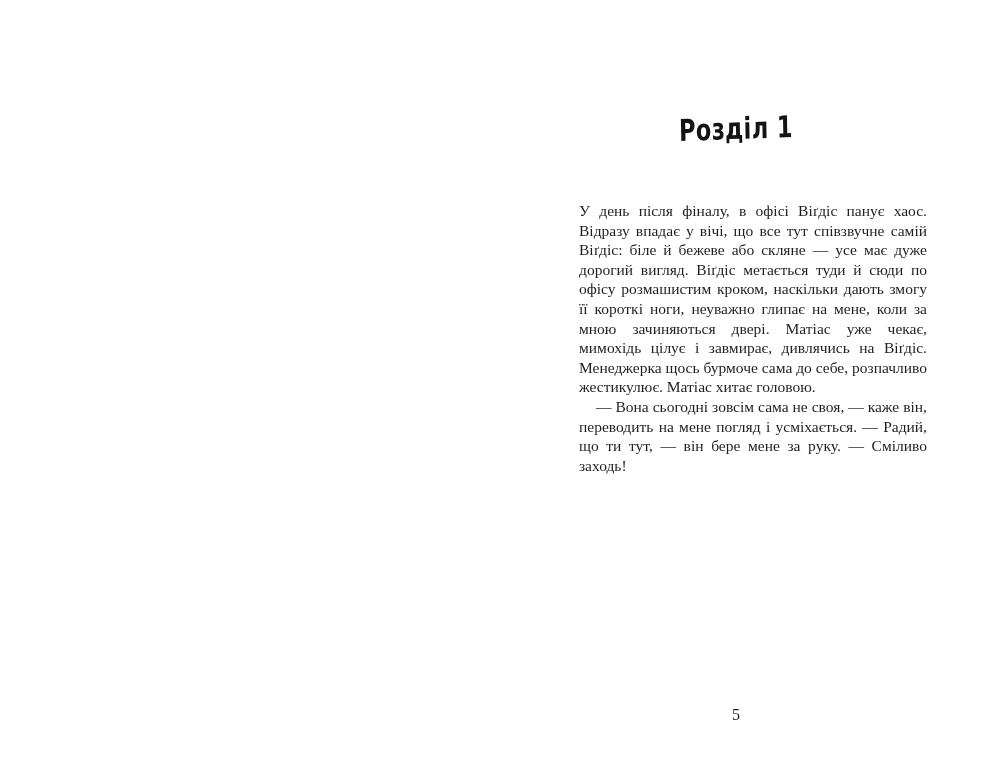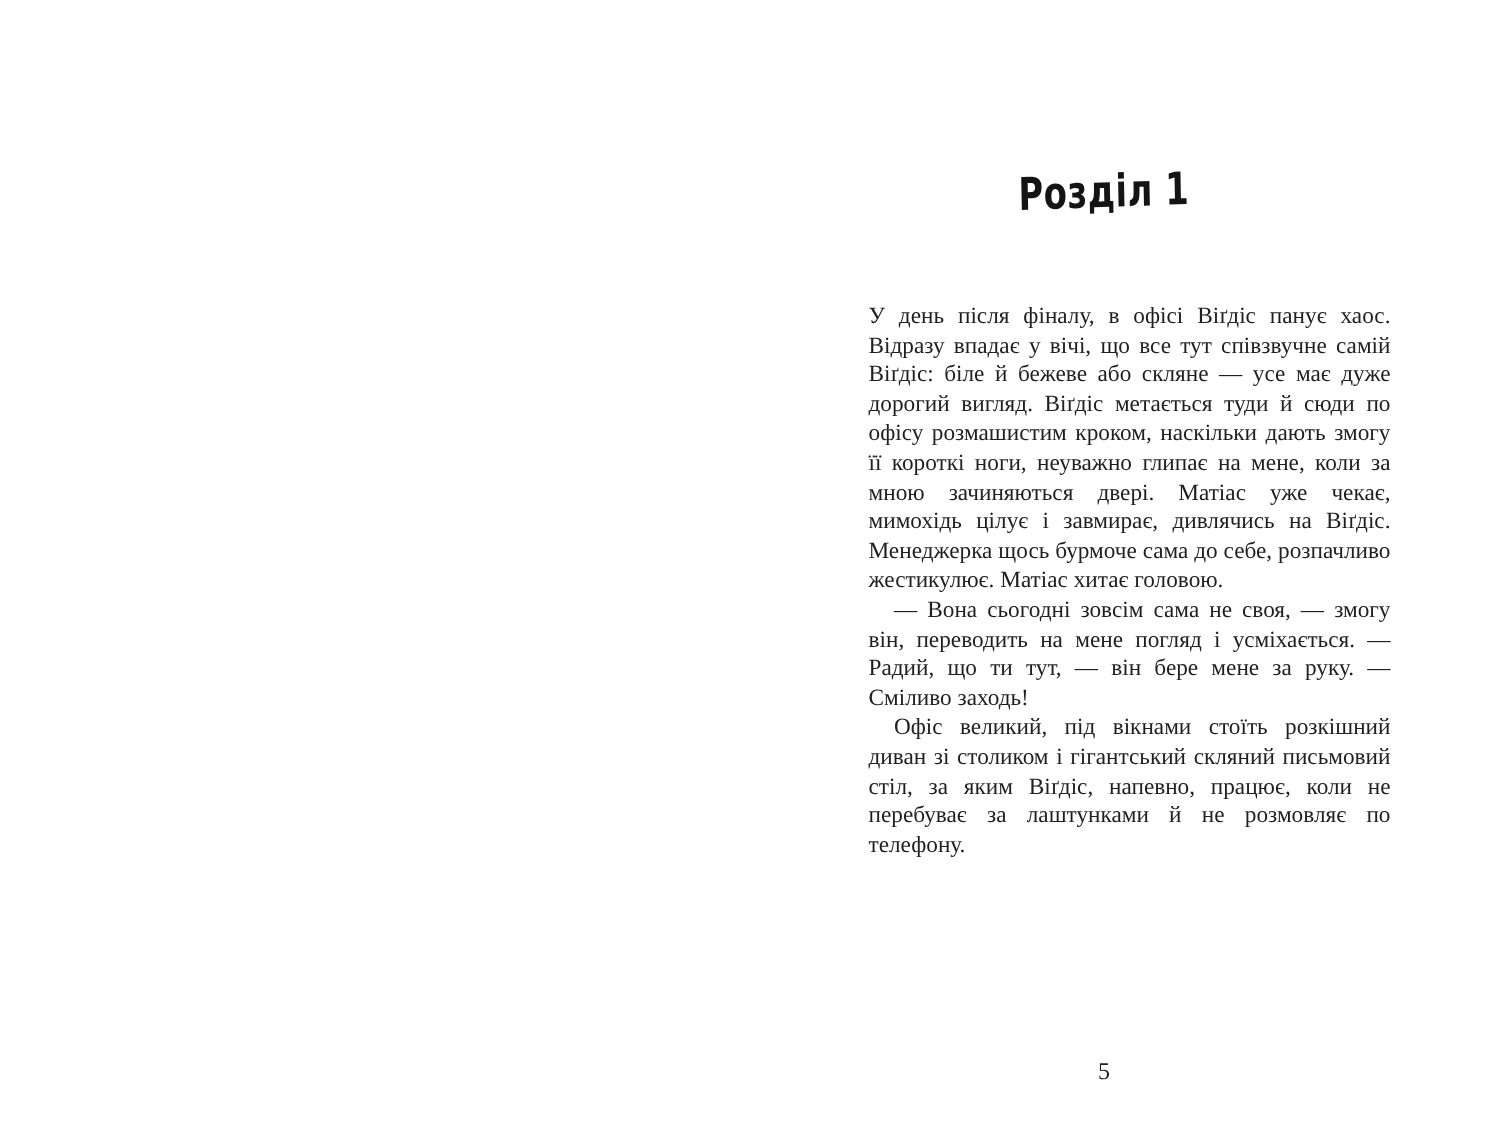--- a/index.html
+++ b/index.html
@@ -75,20 +75,19 @@
 </head>
 <body>
 
 <div class="book-page">
   <div class="text-column">
 
     <h1 class="chapter-title"><span class="title-inner">Розділ 1</span></h1>
 
     <div class="body-text">
       <p class="para first">У день після фіналу, в офісі Віґдіс панує хаос. Відразу впадає у вічі, що все тут співзвучне самій Віґдіс: біле й бежеве або скляне — усе має дуже дорогий вигляд. Віґдіс метається туди й сюди по офісу розмашистим кроком, наскільки дають змогу її короткі ноги, неуважно глипає на мене, коли за мною зачиняються двері. Матіас уже чекає, мимохідь цілує і завмирає, дивлячись на Віґдіс. Менеджерка щось бурмоче сама до себе, розпачливо жестикулює. Матіас хитає головою.</p>
-      <p class="para">— Вона сьогодні зовсім сама не своя, — змогу він, переводить на мене погляд і усміхається. — Радий, що ти тут, — він бере мене за руку. — Сміливо заходь!</p>
-      <p class="para">Офіс великий, під вікнами стоїть розкішний диван зі столиком і гігантський скляний письмовий стіл, за яким Віґдіс, напевно, працює, коли не перебуває за лаштунками й не розмовляє по телефону.</p>
+      <p class="para">— Вона сьогодні зовсім сама не своя, — каже він, переводить на мене погляд і усміхається. — Радий, що ти тут, — він бере мене за руку. — Сміливо заходь!</p>
     </div>
 
     <div class="page-number">5</div>
 
   </div>
 </div>
 
 </body></html>

